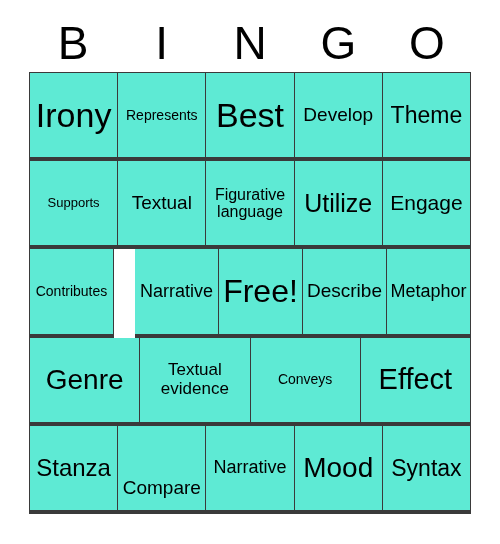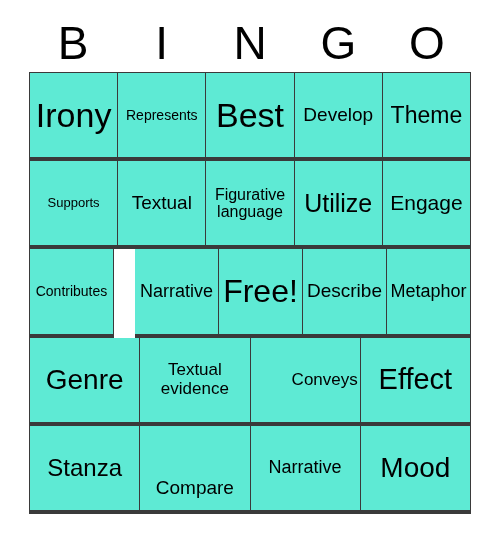--- a/index.html
+++ b/index.html
@@ -165,36 +165,39 @@
 
     <div class="bingo-row">
       <div class="bingo-cell" style="border-right-color: rgb(58, 58, 58); border-bottom-color: rgb(58, 58, 58);">
           <span class="cell-text" style="font-size: 28px;">Genre</span>
         </div>
       <div class="bingo-cell" style="border-right-color: rgb(58, 58, 58); border-bottom-color: rgb(58, 58, 58);">
           <span class="cell-text" style="font-size: 17px;">Textual
 evidence</span>
         </div>
       <div class="bingo-cell" style="border-right-color: rgb(58, 58, 58); border-bottom-color: rgb(58, 58, 58);">
-          <span class="cell-text" style="font-size: 17px; text-align: right;">Conveys</span>
+          <span class="cell-text" style="font-size: 14px;">Conveys</span>
         </div>
       <div class="bingo-cell" style="border-right-color: rgb(58, 58, 58); border-bottom-color: rgb(58, 58, 58);">
           <span class="cell-text" style="font-size: 29px;">Effect</span>
         </div>
     </div>
 
     <div class="bingo-row">
       <div class="bingo-cell" style="border-right-color: rgb(58, 58, 58); border-bottom-color: rgb(58, 58, 58);">
           <span class="cell-text" style="font-size: 24px;">Stanza</span>
         </div>
       <div class="bingo-cell" style="border-right-color: rgb(58, 58, 58); border-bottom-color: rgb(58, 58, 58);">
           <span class="cell-text" style="font-size: 19px; margin-top: 41px;">Compare</span>
         </div>
       <div class="bingo-cell" style="border-right-color: rgb(58, 58, 58); border-bottom-color: rgb(58, 58, 58);">
           <span class="cell-text" style="font-size: 18px;">Narrative</span>
         </div>
       <div class="bingo-cell" style="border-right-color: rgb(58, 58, 58); border-bottom-color: rgb(58, 58, 58);">
           <span class="cell-text" style="font-size: 28px;">Mood</span>
+        </div>
+      <div class="bingo-cell" style="border-right-color: rgb(58, 58, 58); border-bottom-color: rgb(58, 58, 58);">
+          <span class="cell-text" style="font-size: 23px;">Syntax</span>
         </div>
     </div>
 
   </div>
 </div>
 
 </body></html>

